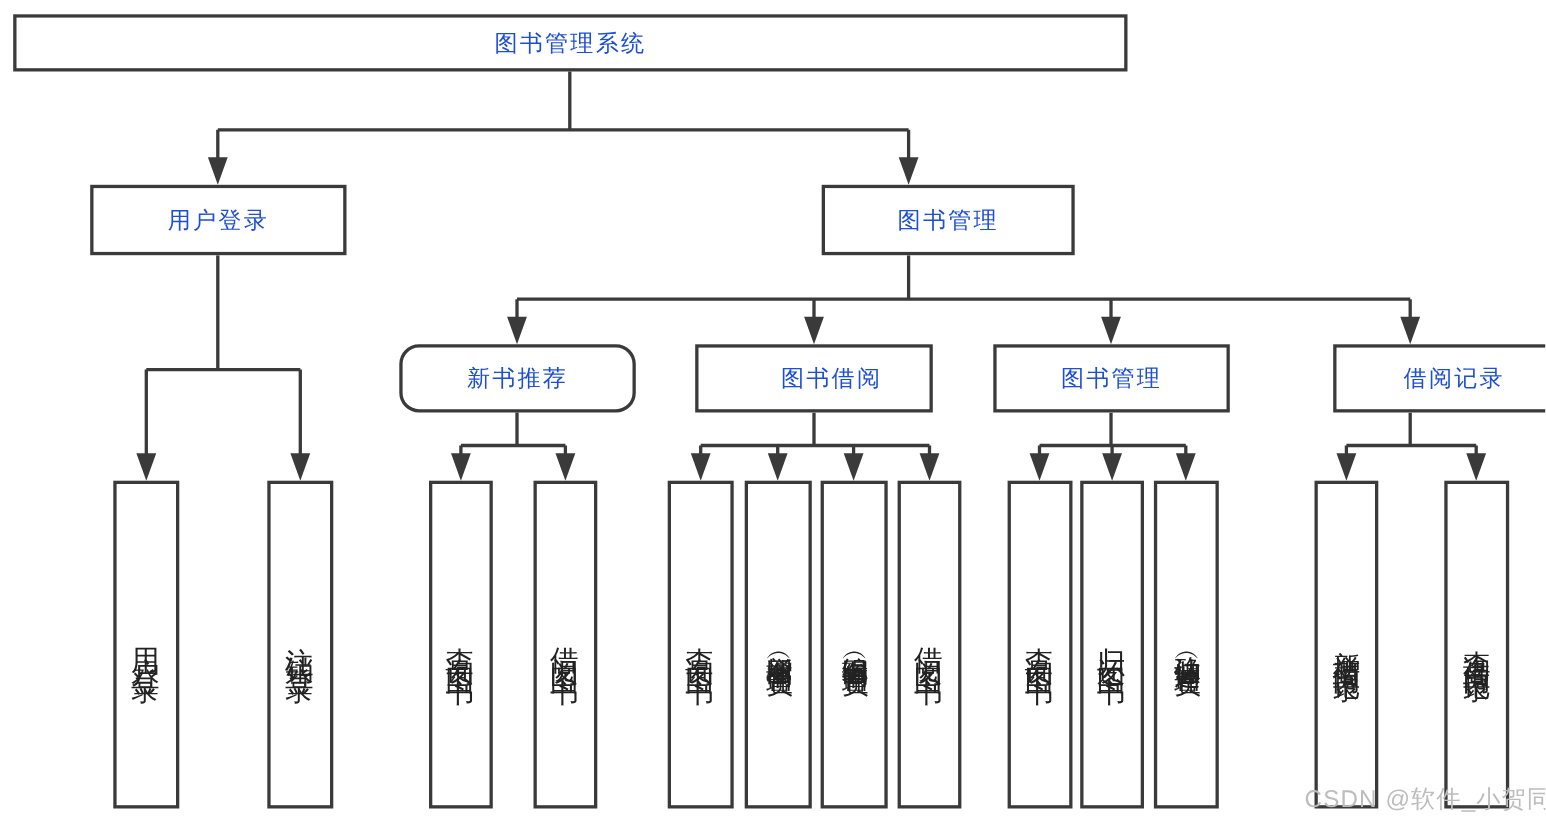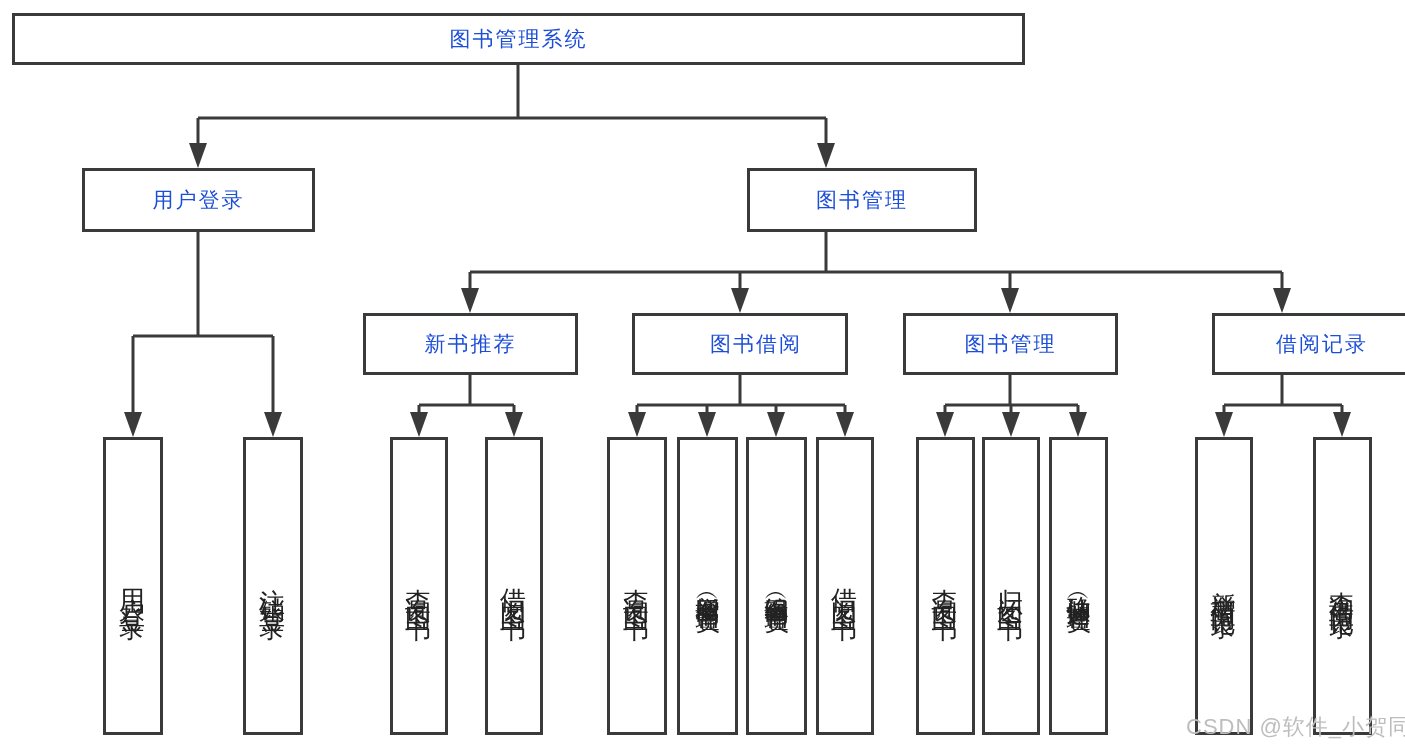--- a/index.html
+++ b/index.html
@@ -97,21 +97,21 @@
     <span class="h-label">图书管理系统</span>
   </div>
 
   <div class="node" style="left:82px;top:168px;width:233px;height:64px;">
     <span class="h-label">用户登录</span>
   </div>
   <div class="node" style="left:711px;top:168px;width:230px;height:64px;margin-left:36px;">
     <span class="h-label">图书管理</span>
   </div>
 
-  <div class="node" style="left:363px;top:313px;width:215px;height:62px;">
+  <div class="node" style="left:363px;top:313px;width:215px;height:62px;border-radius:18px;">
     <span class="h-label">新书推荐</span>
   </div>
   <div class="node" style="left:632px;top:313px;width:216px;height:62px;padding-left:32px;">
     <span class="h-label">图书借阅</span>
   </div>
   <div class="node" style="left:903px;top:313px;width:215px;height:62px;">
     <span class="h-label">图书管理</span>
   </div>
   <div class="node" style="left:1172px;top:313px;width:220px;height:62px;margin-left:40px;">
     <span class="h-label">借阅记录</span>

